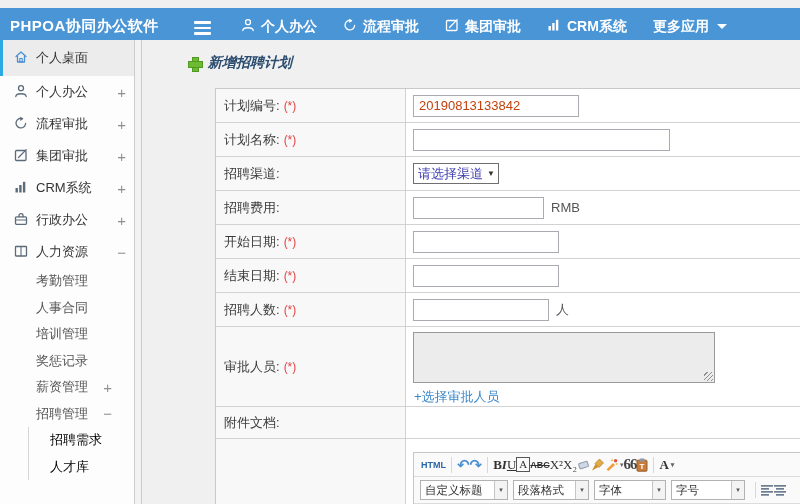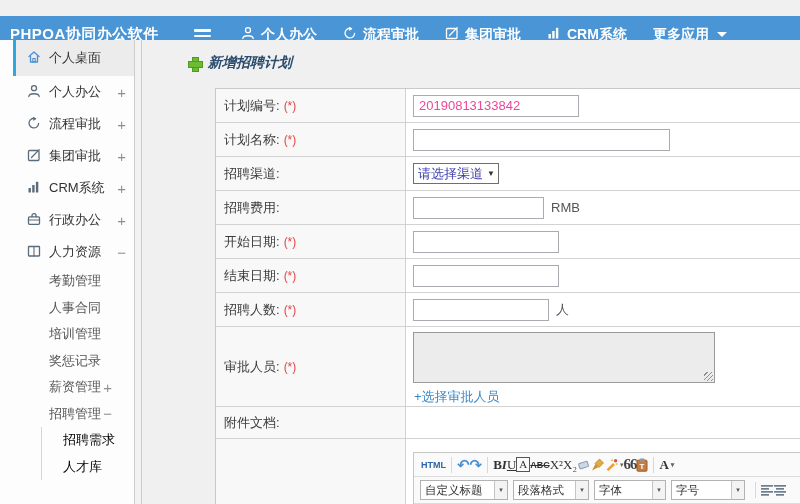--- a/index.html
+++ b/index.html
@@ -1,31 +1,31 @@
 <!DOCTYPE html>
 <html><head>
 <meta charset="utf-8">
 <style>
   * { margin:0; padding:0; box-sizing:border-box; }
   html,body { width:800px; height:504px; overflow:hidden; }
   body { position:relative; font-family:"Liberation Sans","DejaVu Sans",sans-serif; background:#f0f0f0; }
 
   
-  .topbar { position:absolute; left:0; top:16px; width:800px; height:40px;
+  .topbar { position:absolute; left:0; top:8px; width:800px; height:40px;
             background:#4a95d6; border-bottom:3px solid #3e86c5; display:flex; align-items:center; }
   .logo { color:#fff; font-size:15px; font-weight:bold; padding-left:10px; letter-spacing:.5px; }
   .burger { position:absolute; left:194px; top:13px; width:17px; cursor:pointer; }
   .burger i { display:block; height:2.5px; background:#fff; margin-bottom:3px; border-radius:1px; }
   .topnav { position:absolute; left:228px; top:0; height:37px; display:flex; }
   .topnav .nav-item { display:flex; align-items:center; padding:0 13px; color:#fff; font-size:14px; font-weight:600; cursor:pointer; }
   .topnav .nav-item svg { margin-right:6px; }
   .caret-down { width:0; height:0; border-left:5px solid transparent; border-right:5px solid transparent; border-top:5px solid #fff; margin-left:8px; }
 
   
-  .sidebar { position:absolute; left:0; top:40px; width:134px; bottom:0; background:#fdfdfd;padding-left:13px; }
+  .sidebar { position:absolute; left:0; top:40px; width:134px; bottom:0; background:#fdfdfd; }
   .scroll-track { position:absolute; left:134px; top:40px; width:8px; bottom:0; background:#f2f2f2; border-left:1px solid #ccc; border-right:1px solid #ccc; }
   .side-item { position:relative; height:32px; display:flex; align-items:center; padding-left:14px; font-size:13px; color:#333; cursor:pointer; }
   .side-item.first { height:36px; }
   .side-item.active { background:#ececec; border-left:3px solid #2ca8e3; padding-left:11px; }
   .side-item svg { margin-right:8px; flex:0 0 auto; }
   .expand { position:absolute; right:8px; color:#909090; font-size:15px; font-weight:300; }
   .side-sub { height:26.5px; display:flex; align-items:center; padding-left:36px; font-size:13px; color:#555; cursor:pointer; position:relative; }
   .side-sub .expand { right:22px; }
   .side-sub3-wrap { margin-left:28px; border-left:1px solid #d5d5d5; }
   .side-sub3 { height:26.5px; display:flex; align-items:center; padding-left:21px; font-size:13px; color:#000000; cursor:pointer; }
@@ -41,21 +41,21 @@
   
   .form { position:absolute; left:73px; top:48px; right:-2px; bottom:-2px;
           border:1px solid #c9c9c9; display:flex; flex-direction:column; background:#fff; }
   .form-row { display:flex; border-bottom:1px solid #d2d2d2; flex:0 0 auto; }
   .form-row:last-child { border-bottom:none; flex:1 1 auto; }
   .cell-label { width:190px; flex:0 0 190px; background:#f8f8f8; border-right:1px solid #d2d2d2;
                 display:flex; align-items:center; padding-left:8px; font-size:13px; color:#3b3b3b; }
   .req { color:#e34545; font-size:12px; margin-left:4px; }
   .cell-value { flex:1 1 auto; background:#fff; display:flex; align-items:center; padding-left:7px; }
   .cell-value.col { flex-direction:column; align-items:flex-start; justify-content:flex-start; padding-top:5px; }
-  .inp { height:22px; border:1px solid #a9abb0; background:#fff; font-size:13px; color:#ec4899; padding:0 5px;
+  .inp { height:22px; border:1px solid #a9abb0; background:#fff; font-size:13px; color:#c2410c; padding:0 5px;
          font-family:"Liberation Sans","DejaVu Sans",sans-serif; }
   .suffix { margin-left:7px; font-size:13px; color:#555; }
   .sel { height:21px; border:1px solid #6f6f6f; background:#fff; display:inline-flex; align-items:center;
          padding:0 3px 0 4px; cursor:pointer; }
   .sel .sel-text { font-size:13px; color:#3c3cae; }
   .sel .sel-caret { font-size:8px; color:#333; margin-left:4px; }
   .ta { position:relative; width:302px; height:61px; background:#ececec; border:1px solid #9a9a9a; }
   .ta::after { content:""; position:absolute; right:1px; bottom:1px; width:9px; height:9px;
                background:repeating-linear-gradient(135deg, transparent 0 2px, #8f8f8f 2px 3px); }
   a.blue-link { color:#3a87c8; font-size:13px; text-decoration:none; cursor:pointer; }

